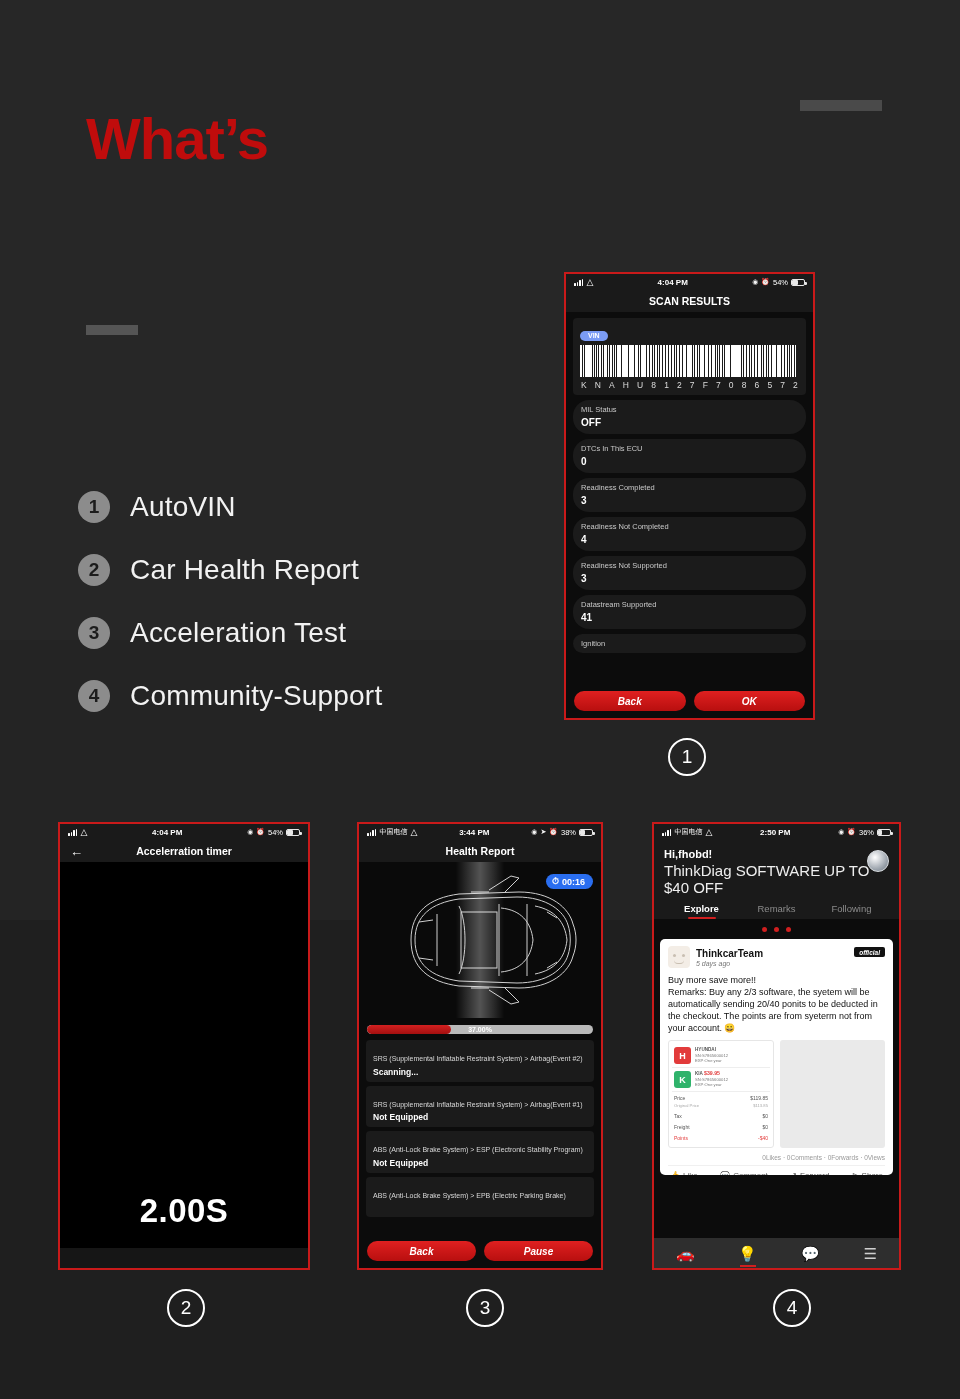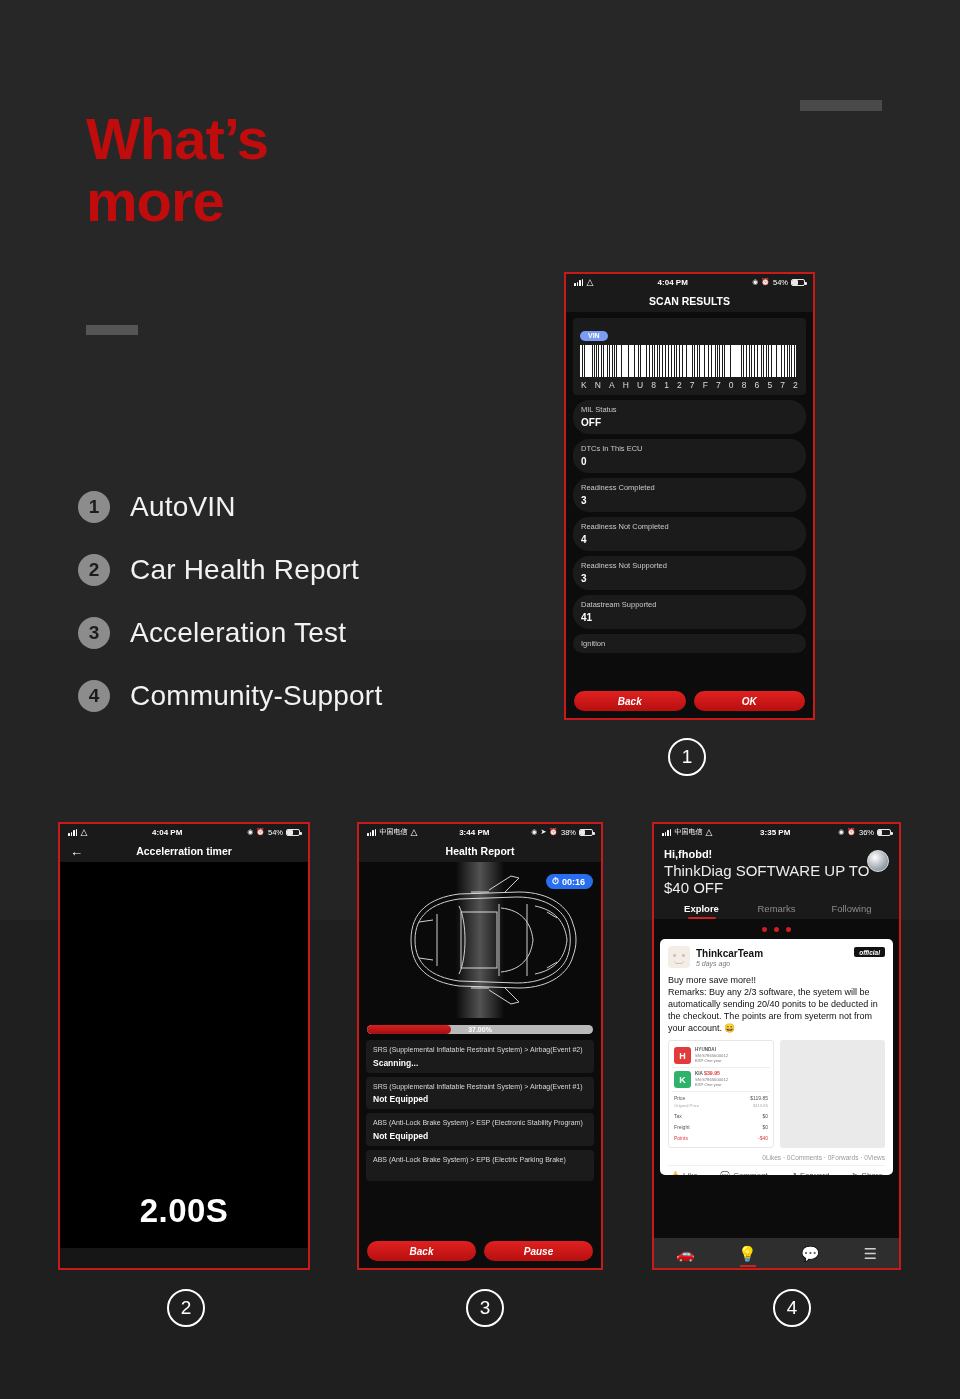--- a/index.html
+++ b/index.html
@@ -167,21 +167,21 @@
   .pbar .fill{
     position:absolute;left:0;top:0;height:100%;
     background:linear-gradient(180deg,#d42020,#a30f0f);border-radius:5px;
   }
   .pbar .ptxt{
     position:absolute;left:0;top:0;width:100%;height:100%;
     display:flex;align-items:center;justify-content:center;
     color:#fff;font-size:7px;font-weight:bold;
   }
   .hr-list{padding:0 7px;background:#0c0c0c;height:190px;overflow:hidden;box-sizing:border-box;}
-  .hr-item{background:#1b1b1b;border-radius:4px;padding:5px 7px 5px 7px;margin-bottom:4px;}
+  .hr-item{background:#1b1b1b;border-radius:4px;padding:14px 7px 5px 7px;margin-bottom:4px;}
   .hr-item .t{color:#d8d8d8;font-size:7px;line-height:9.5px;}
   .hr-item .s{color:#fff;font-size:8.5px;font-weight:bold;margin-top:3px;}
   .hr-item.clip{height:26px;overflow:hidden;padding-bottom:0;}
 
   
   .cm-head{background:#1a1a1a;padding:8px 10px 0 10px;position:relative;}
   .cm-hi{color:#fff;font-size:11px;font-weight:bold;}
   .cm-sub{color:#eee;font-size:15px;margin-top:2px;}
   .cm-avatar{
     position:absolute;right:10px;top:10px;width:22px;height:22px;border-radius:50%;
@@ -250,21 +250,20 @@
 <div class="bg-diag-light"></div>
 <div class="bg-diag-mid"></div>
 <div class="bg-lower"></div>
 <div class="bg-lower-diag"></div>
 
 <div class="deco-bar-top"></div>
 <div class="deco-bar-left"></div>
 
 <div class="headline">
   <span>What’s</span>
-  <span class="l2">more</span>
 </div>
 
 <div class="features">
   <div class="feat">
     <div class="feat-num">1</div>
     <div class="feat-label">AutoVIN</div>
   </div>
   <div class="feat">
     <div class="feat-num">2</div>
     <div class="feat-label">Car Health Report</div>
@@ -676,21 +675,21 @@
     <div class="sb-left">
       <span class="bars">
           <i></i>
           <i></i>
           <i></i>
           <i></i>
         </span>
       <span class="carrier">中国电信</span>
       <span class="wifi">△</span>
     </div>
-    <div class="sb-time">3:35 PM</div>
+    <div class="sb-time">2:50 PM</div>
     <div class="sb-right">
       <span class="tiny-ico">◉</span>
       <span class="tiny-ico">⏰</span>
       <span class="battpct">36%</span>
       <span class="batt">
           <span style="width:36%"></span>
         </span>
     </div>
   </div>
   <div class="cm-head">

